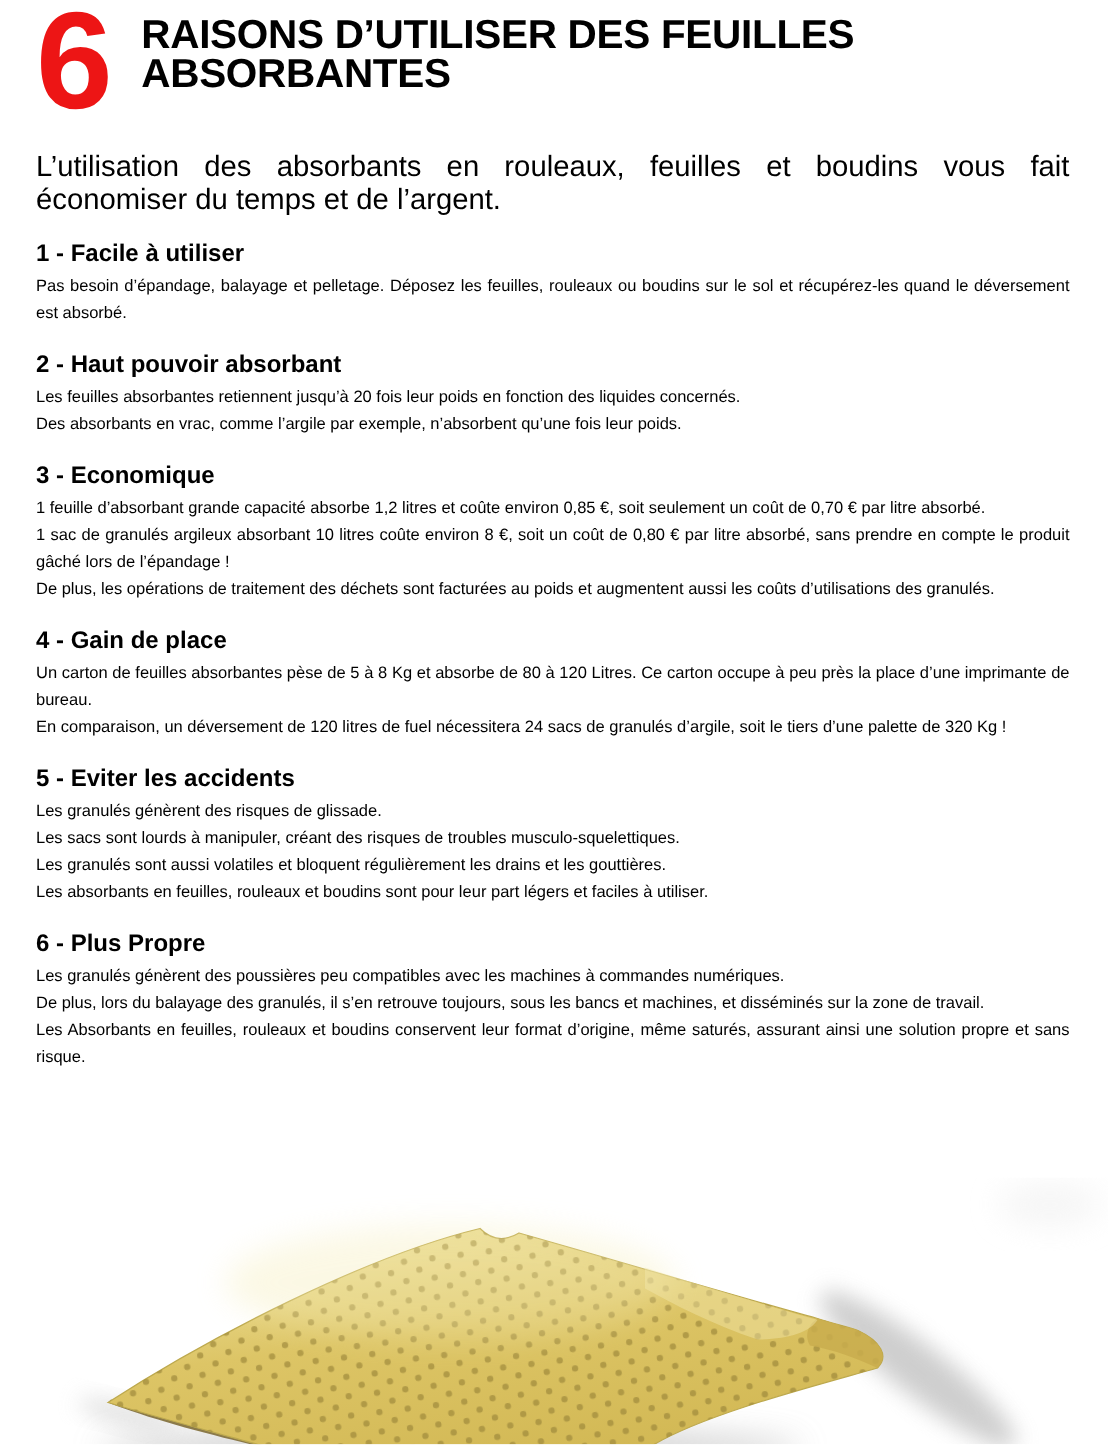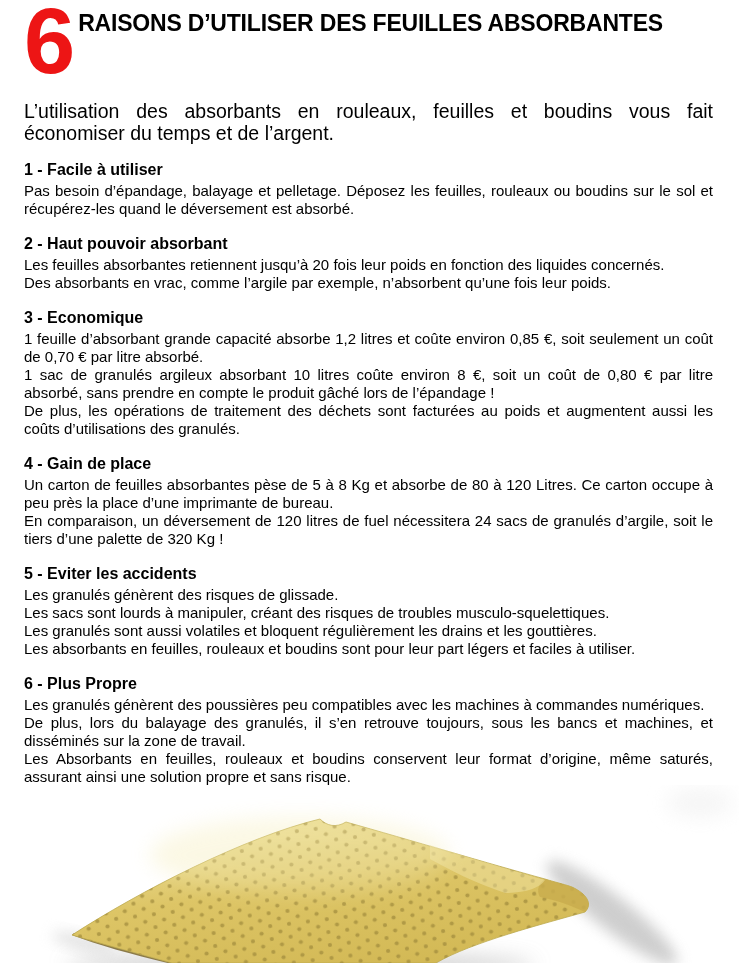--- a/index.html
+++ b/index.html
@@ -22,41 +22,41 @@
   }
   .big-number {
     font-size: 92px;
     font-weight: bold;
     line-height: 66px;
     margin-top: 4px;
     margin-right: 5px;
     letter-spacing: -2px;
   }
   h1.page-title {
-    font-size: 23px;
+    font-size: 27px;
     line-height: 26px;
     font-weight: bold;
-    margin: 6px 0 0 0;
+    margin: 6px 0 0 16px;
     letter-spacing: -0.2px;
   }
   .intro {
     font-size: 19.5px;
     line-height: 22px;
     font-weight: normal;
     text-align: justify;
     margin: 26px 0 0 0;
   }
   #sections h2 {
     font-size: 16px;
     line-height: 21px;
     font-weight: bold;
     margin: 15px 0 2px 0;
   }
   #sections p {
-    font-size: 15px;
+    font-size: 11px;
     line-height: 18px;
     margin: 0;
     text-align: justify;
   }
   .photo {
     position: absolute;
     top: 785px;
     left: 0;
     width: 739px;
     height: 178px;

